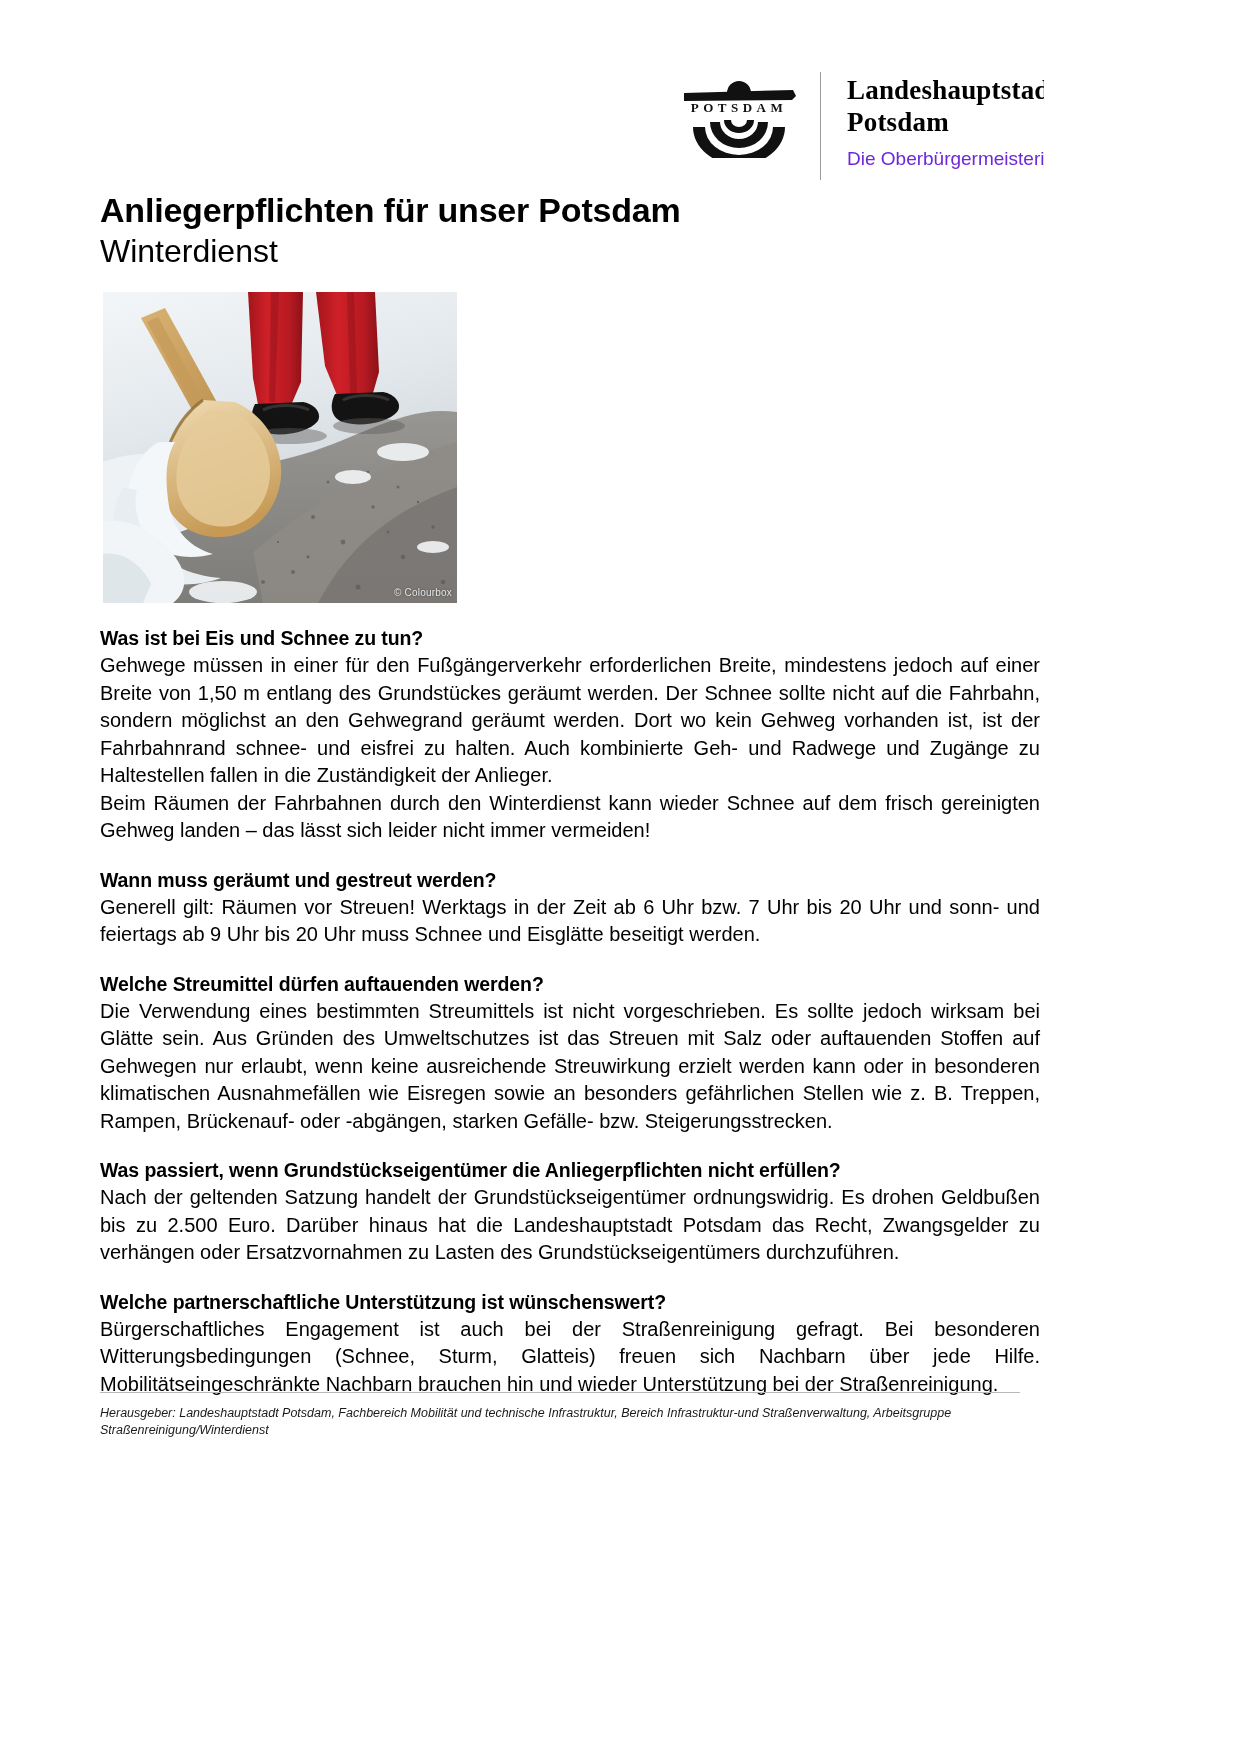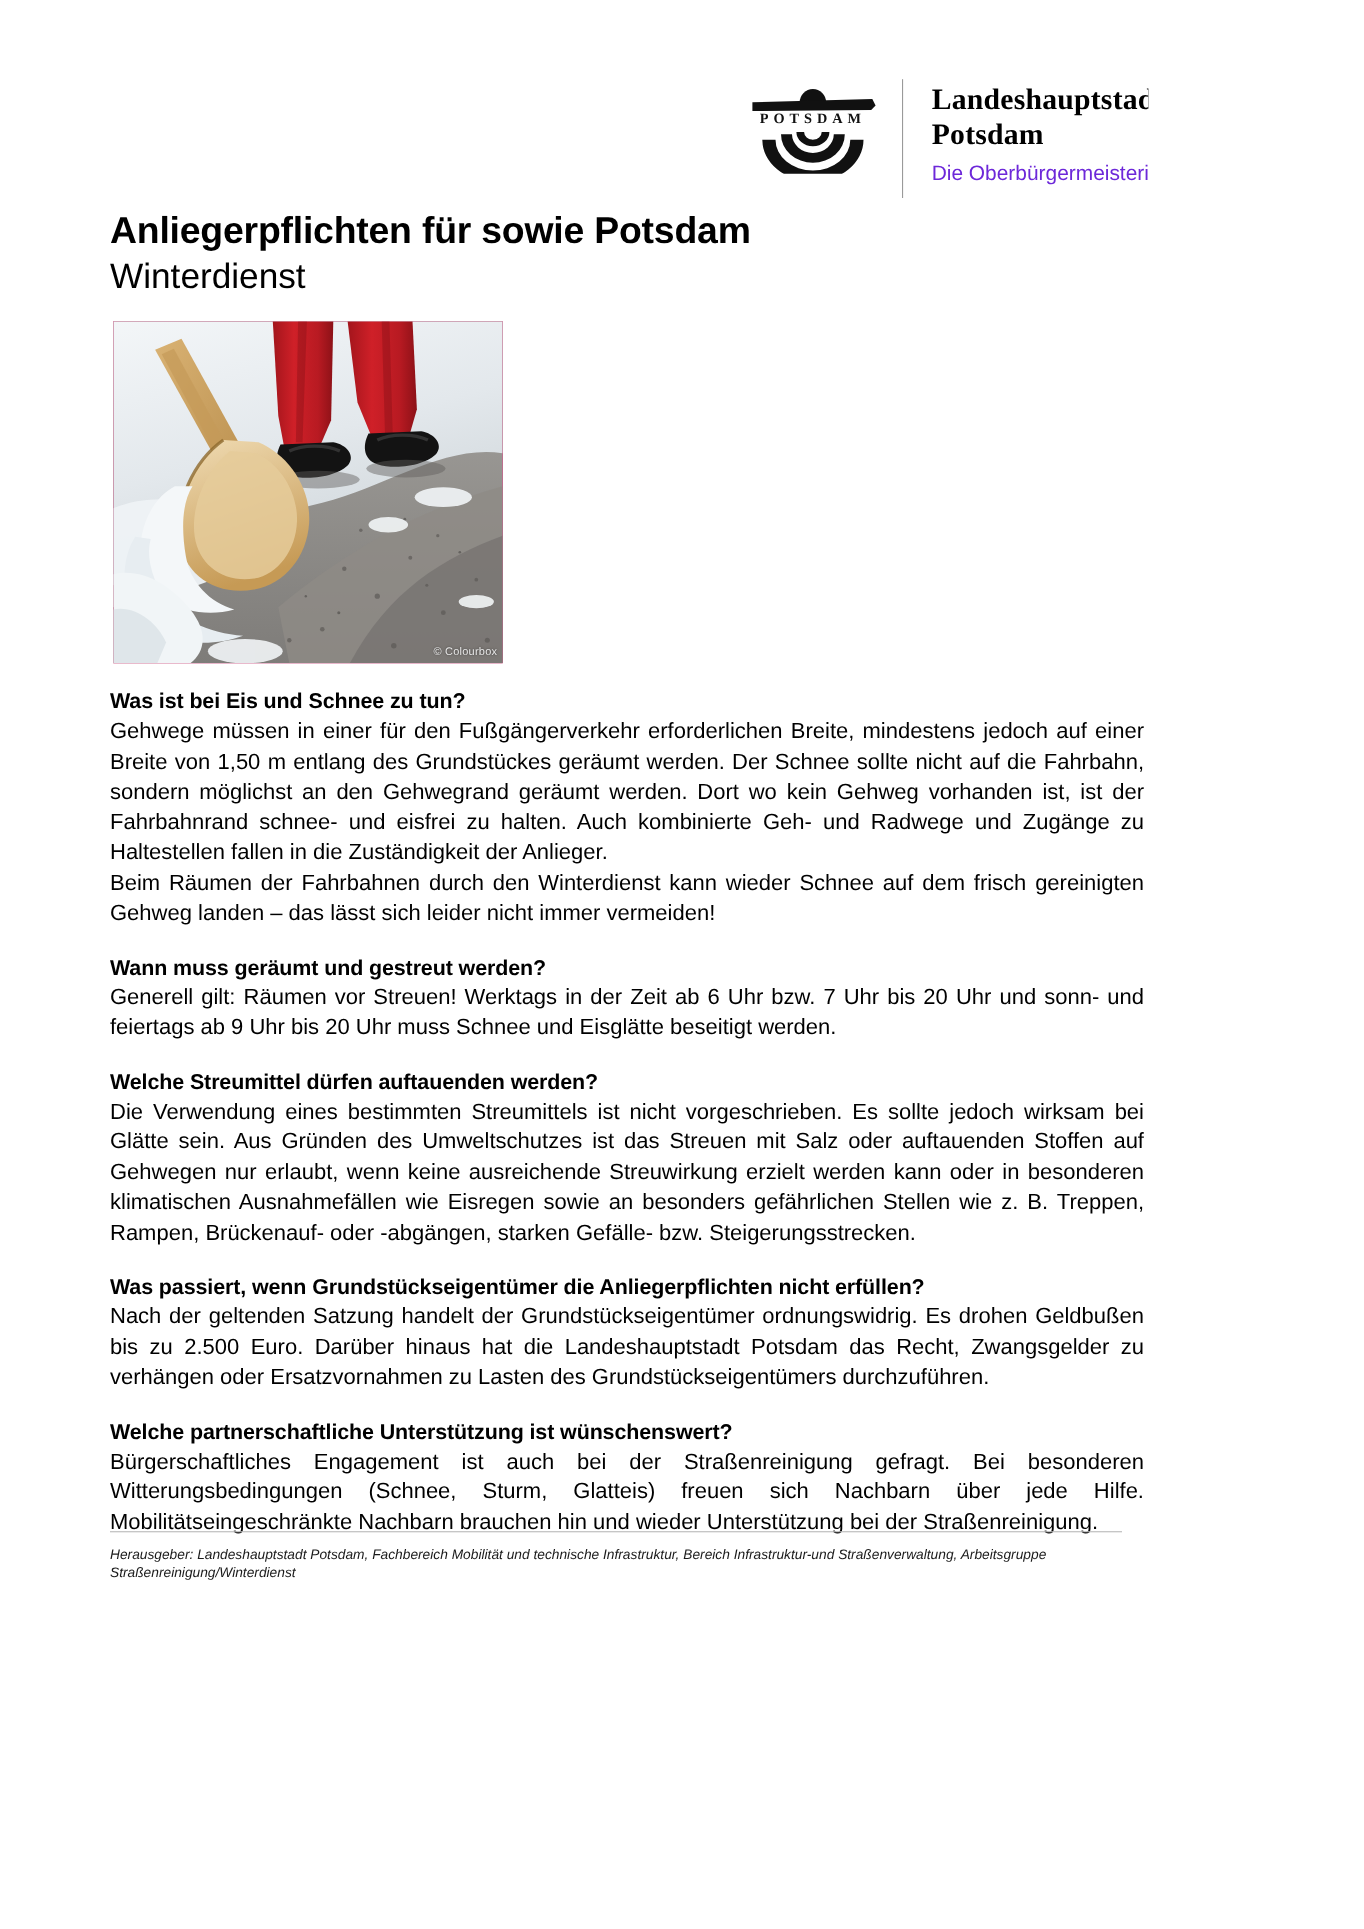--- a/index.html
+++ b/index.html
@@ -88,21 +88,21 @@
   }
 
   
   .photo {
     position: absolute;
     left: 103px;
     top: 292px;
     width: 354px;
     height: 311px;
     overflow: hidden;
-    background: #be185d;
+    background: #0369a1;
   }
   .photo svg { display: block; }
   .photo-credit {
     position: absolute;
     right: 5px;
     bottom: 5px;
     font-size: 10px;
     color: #e8e8e8;
     font-family: "Liberation Sans", sans-serif;
     letter-spacing: 0.2px;
@@ -187,21 +187,21 @@
     <div class="logo-divider"></div>
 
     <div class="logo-text">
       <div class="logo-line1">Landeshauptstadt</div>
       <div class="logo-line2">Potsdam</div>
       <div class="logo-line3">Die Oberbürgermeisterin</div>
     </div>
   </div>
 
   <div class="title-block">
-    <h1 class="doc-title">Anliegerpflichten für sowie Potsdam</h1>
+    <h1 class="doc-title">Anliegerpflichten für unser Potsdam</h1>
     <h2 class="doc-subtitle">Winterdienst</h2>
   </div>
 
   <div class="photo">
     <svg width="354" height="311" viewBox="0 0 354 311" xmlns="http://www.w3.org/2000/svg">
       <defs>
         <linearGradient id="gsnow" x1="0" y1="0" x2="0.4" y2="1">
           <stop offset="0%" stop-color="#f3f6f8"></stop>
           <stop offset="55%" stop-color="#e3e8ec"></stop>
           <stop offset="100%" stop-color="#cfd6da"></stop>

